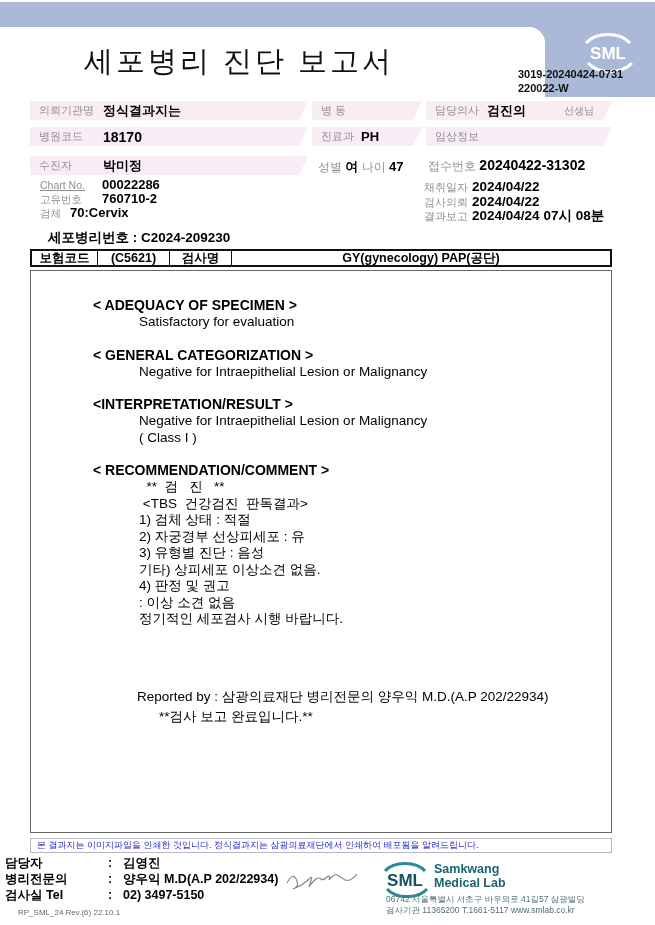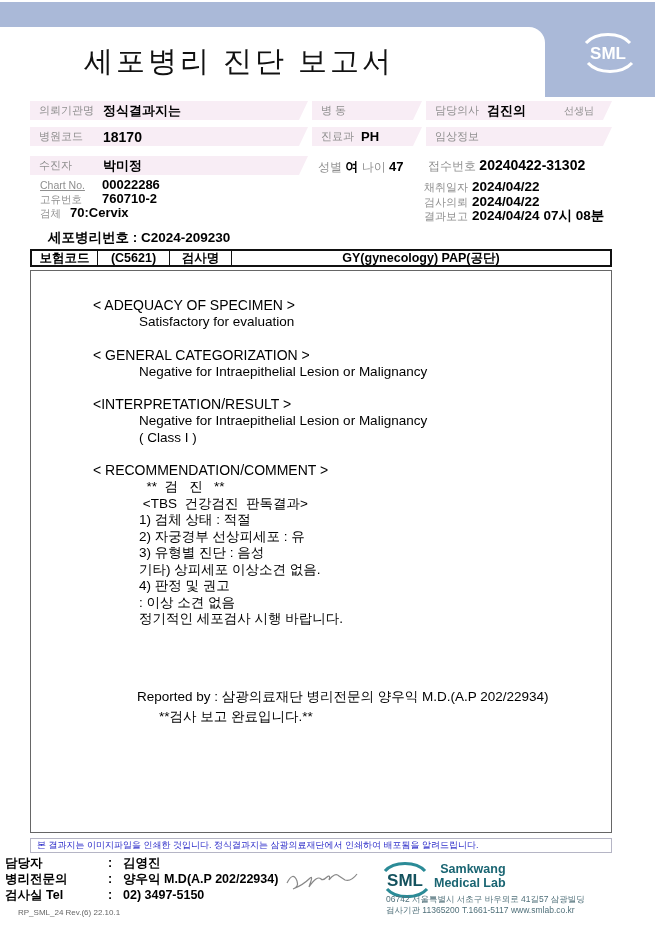--- a/index.html
+++ b/index.html
@@ -50,58 +50,62 @@
   .test-table .cell{display:flex;align-items:center;justify-content:center;font-weight:700;
                     font-size:12.5px;border-right:1px solid #111;box-sizing:border-box;}
   .test-table .c1{width:66px;}
   .test-table .c2{width:72px;}
   .test-table .c3{width:62px;}
   .test-table .c4{flex:1;border-right:none;}
 
   
   .report-body{position:absolute;left:30px;top:270px;width:582px;height:563px;
                border:1px solid #666;box-sizing:border-box;padding-top:26px;}
-  .sec-heading{margin-left:62px;font-weight:400;font-size:14px;line-height:17px;}
+  .sec-heading{margin-left:62px;font-weight:700;font-size:14px;line-height:17px;}
   .sec-line{margin-left:108px;font-size:13.5px;line-height:16.5px;white-space:pre-wrap;}
   .section{margin-bottom:16px;}
   .reported-by{margin-top:60px;margin-left:106px;font-size:13.5px;}
   .completion{margin-left:128px;font-size:13.5px;margin-top:2px;}
 
   
   .notice-box{position:absolute;left:30px;top:838px;width:582px;height:15px;border:1px solid #b5b5c5;
               box-sizing:border-box;color:#2a2ac8;font-size:9px;line-height:13px;padding-left:6px;
               white-space:nowrap;overflow:hidden;}
 
   
   .foot-row{position:absolute;left:5px;font-size:12.5px;font-weight:700;white-space:nowrap;}
   .foot-row .fl{display:inline-block;width:92px;}
   .foot-row .fc{display:inline-block;width:26px;text-align:center;}
   .signature{position:absolute;left:283px;top:867px;}
   .form-code{position:absolute;left:18px;top:908px;font-size:8px;color:#666;font-weight:400;}
   .logo-bottom{position:absolute;left:378px;top:860px;}
   .lab-name{position:absolute;left:434px;top:862px;font-size:12.5px;font-weight:700;
-            color:#1a6572;line-height:14px;text-align:right;}
+            color:#1a6572;line-height:14px;}
   .lab-addr{position:absolute;left:386px;top:894px;font-size:8.5px;color:#50707a;line-height:11px;
             font-weight:400;}
 </style>
 </head>
 <body>
 
 <div class="page">
 
   <div class="top-band"></div>
   <div class="title-box">
     <div class="title">세포병리 진단 보고서</div>
   </div>
   <div class="logo-top">
     <svg width="64" height="46" viewBox="0 0 64 46">
       <path d="M10 13 A 26 18 0 0 1 54 13" stroke="#ffffff" stroke-width="3" fill="none"></path>
       <text x="32" y="29" text-anchor="middle" fill="#ffffff" font-size="17" font-weight="bold" font-family="Liberation Sans, sans-serif">SML</text>
       <path d="M56 33 A 26 18 0 0 1 12 33" stroke="#ffffff" stroke-width="3" fill="none"></path>
     </svg>
+  </div>
+  <div class="report-nos">
+    <div>3019-20240424-0731</div>
+    <div>220022-W</div>
   </div>
 
   <div class="field" style="left:30px;top:101px;width:278px;">
     <span class="f-label lblw">의뢰기관명</span>
     <span class="f-value">정식결과지는</span>
   </div>
   <div class="field" style="left:312px;top:101px;width:110px;">
     <span class="f-label lblm">병 동</span>
     <span class="f-value"></span>
   </div>

